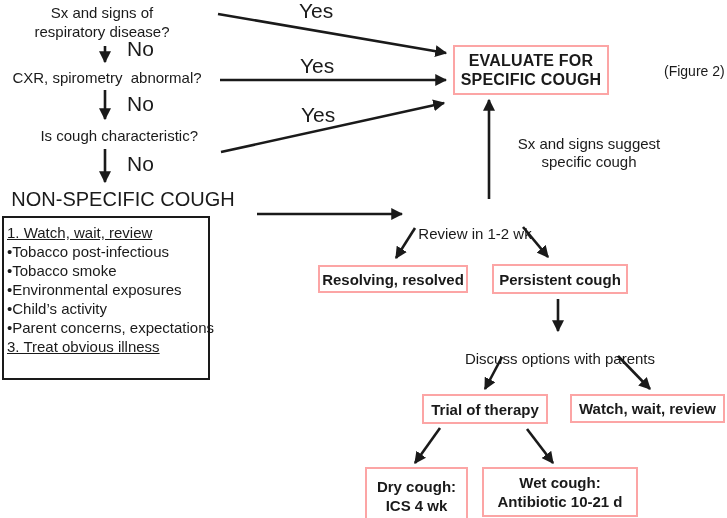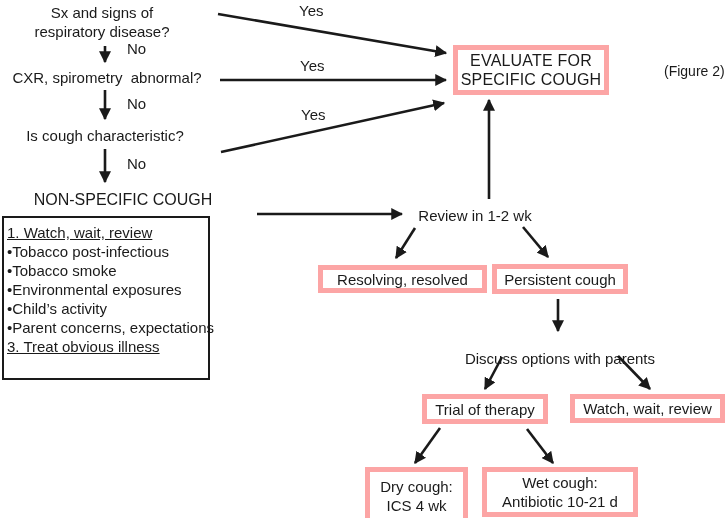--- a/index.html
+++ b/index.html
@@ -15,52 +15,53 @@
   .svg-layer { position: absolute; left: 0; top: 0; width: 727px; height: 518px; }
   .txt {
     position: absolute;
     text-align: center;
     font-size: 15px;
     line-height: 19px;
     white-space: pre-line;
   }
   .lbl {
     position: absolute;
-    font-size: 15px;
+    font-size: 21px;
     line-height: 16px;
     white-space: nowrap;
   }
   .box {
     position: absolute;
-    border: 5px solid #fca5a5;
+    border: 2px solid #fca5a5;
     box-sizing: border-box;
     display: flex;
     align-items: center;
     justify-content: center;
     text-align: center;
     font-size: 15px;
     line-height: 19px;
     white-space: pre-line;
     background: #ffffff;
+    font-weight: bold;
   }
   .caps { font-size: 16px; letter-spacing: 0.2px; }
   .note-box {
     position: absolute;
     left: 2px; top: 216px;
     width: 208px; height: 164px;
     border: 2px solid #1a1a1a;
     box-sizing: border-box;
     padding: 5px 2px 0 3px;
     font-size: 15px;
     line-height: 19px;
     background: #ffffff;
   }
   .note-line { white-space: nowrap; }
   .note-line.u { text-decoration: underline; }
-  .title { font-size: 16px; }
+  .title { font-size: 20px; }
 </style>
 </head>
 <body>
 
 <div class="canvas">
 
   <svg class="svg-layer" width="727" height="518" viewBox="0 0 727 518">
     <defs>
       <marker id="ah" viewBox="0 0 10 10" refX="9" refY="5" markerWidth="4.6" markerHeight="4.6" orient="auto">
         <path d="M0,0 L10,5 L0,10 z" fill="#1a1a1a"></path>
@@ -87,46 +88,48 @@
     <line x1="502" y1="357" x2="485" y2="389" stroke="#1a1a1a" stroke-width="2.6" marker-end="url(#ah)"></line>
     <line x1="618" y1="356" x2="650" y2="389" stroke="#1a1a1a" stroke-width="2.6" marker-end="url(#ah)"></line>
 
     <line x1="440" y1="428" x2="415" y2="463" stroke="#1a1a1a" stroke-width="2.6" marker-end="url(#ah)"></line>
     <line x1="527" y1="429" x2="553" y2="463" stroke="#1a1a1a" stroke-width="2.6" marker-end="url(#ah)"></line>
   </svg>
 
   <div class="txt" style="left:12px; top:3px; width:180px;">Sx and signs of
 respiratory disease?</div>
   <div class="txt" style="left:-2px; top:68px; width:218px;">CXR, spirometry&nbsp; abnormal?</div>
-  <div class="txt" style="left:12px; top:126px; width:186px;">Is cough characteristic?</div>
+  <div class="txt" style="left:12px; top:126px; width:186px;text-align:right;">Is cough characteristic?</div>
 
   <div class="lbl" style="left:127px; top:41px;">No</div>
   <div class="lbl" style="left:127px; top:96px;">No</div>
   <div class="lbl" style="left:127px; top:156px;">No</div>
   <div class="lbl" style="left:299px; top:3px;">Yes</div>
   <div class="lbl" style="left:300px; top:58px;">Yes</div>
   <div class="lbl" style="left:301px; top:107px;">Yes</div>
 
   <div class="box caps" style="left:453px; top:45px; width:156px; height:50px;">EVALUATE FOR
 SPECIFIC COUGH</div>
   <div class="lbl" style="left:620px; top:63px; font-size:14px;margin-left:44px;">(Figure 2)</div>
+  <div class="txt" style="left:503px; top:135px; width:172px; line-height:18px;">Sx and signs suggest
+specific cough</div>
 
   <div class="txt title" style="left:10px; top:190px; width:226px;">NON-SPECIFIC COUGH</div>
   <div class="note-box">
     <div class="note-line u">1. Watch, wait, review</div>
     <div class="note-line">•Tobacco post-infectious</div>
     <div class="note-line">•Tobacco smoke</div>
     <div class="note-line">•Environmental exposures</div>
     <div class="note-line">•Child’s activity</div>
     <div class="note-line">•Parent concerns, expectations</div>
     <div class="note-line u">3. Treat obvious illness</div>
   </div>
 
-  <div class="txt" style="left:410px; top:206px; width:130px;">Review in 1-2 wk</div>
-  <div class="box" style="left:318px; top:265px; width:169px; height:28px;text-align:right;">Resolving, resolved</div>
+  <div class="txt" style="left:410px; top:224px; width:130px;">Review in 1-2 wk</div>
+  <div class="box" style="left:318px; top:265px; width:150px; height:28px;text-align:right;">Resolving, resolved</div>
   <div class="box" style="left:492px; top:264px; width:136px; height:30px;">Persistent cough</div>
   <div class="txt" style="left:450px; top:337px; width:220px;margin-top:12px;">Discuss options with parents</div>
   <div class="box" style="left:422px; top:394px; width:126px; height:30px;">Trial of therapy</div>
   <div class="box" style="left:570px; top:394px; width:155px; height:29px;">Watch, wait, review</div>
   <div class="box" style="left:365px; top:467px; width:103px; height:58px;">Dry cough:
 ICS 4 wk</div>
   <div class="box" style="left:482px; top:467px; width:156px; height:50px;">Wet cough:
 Antibiotic 10-21 d</div>
 
 </div>

